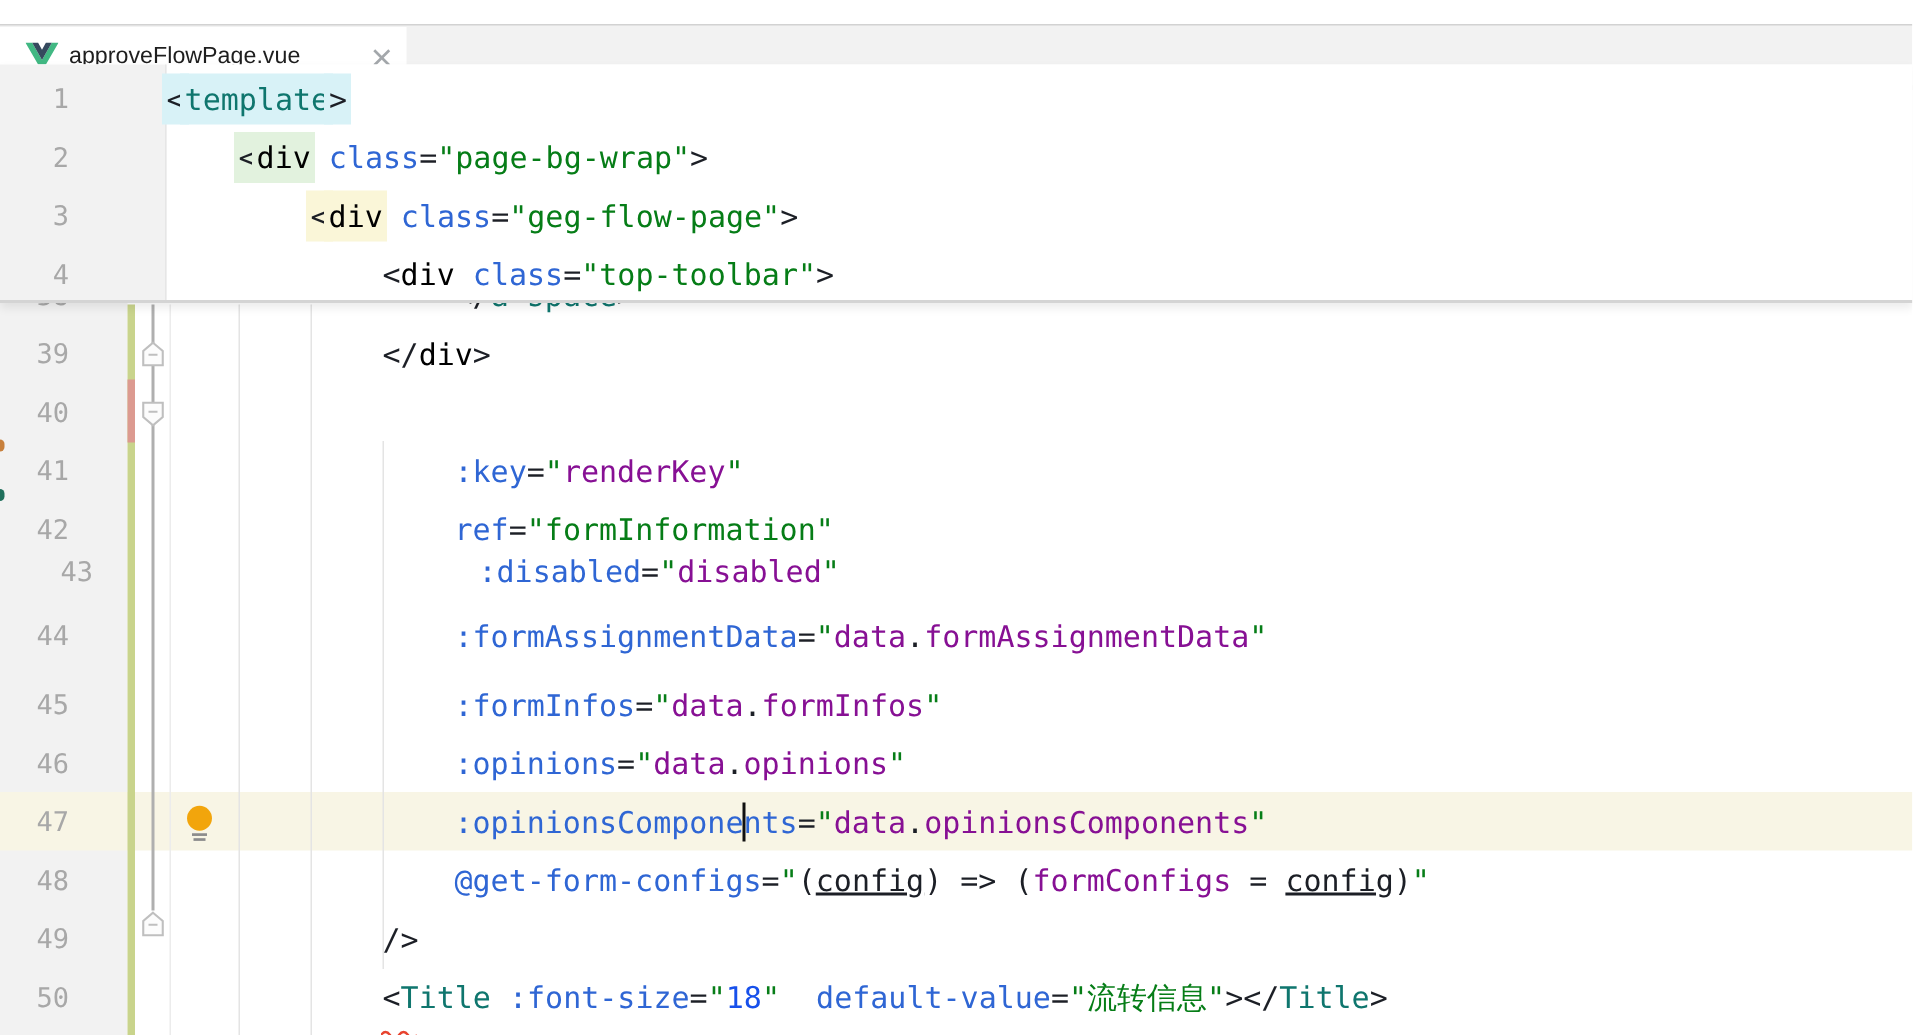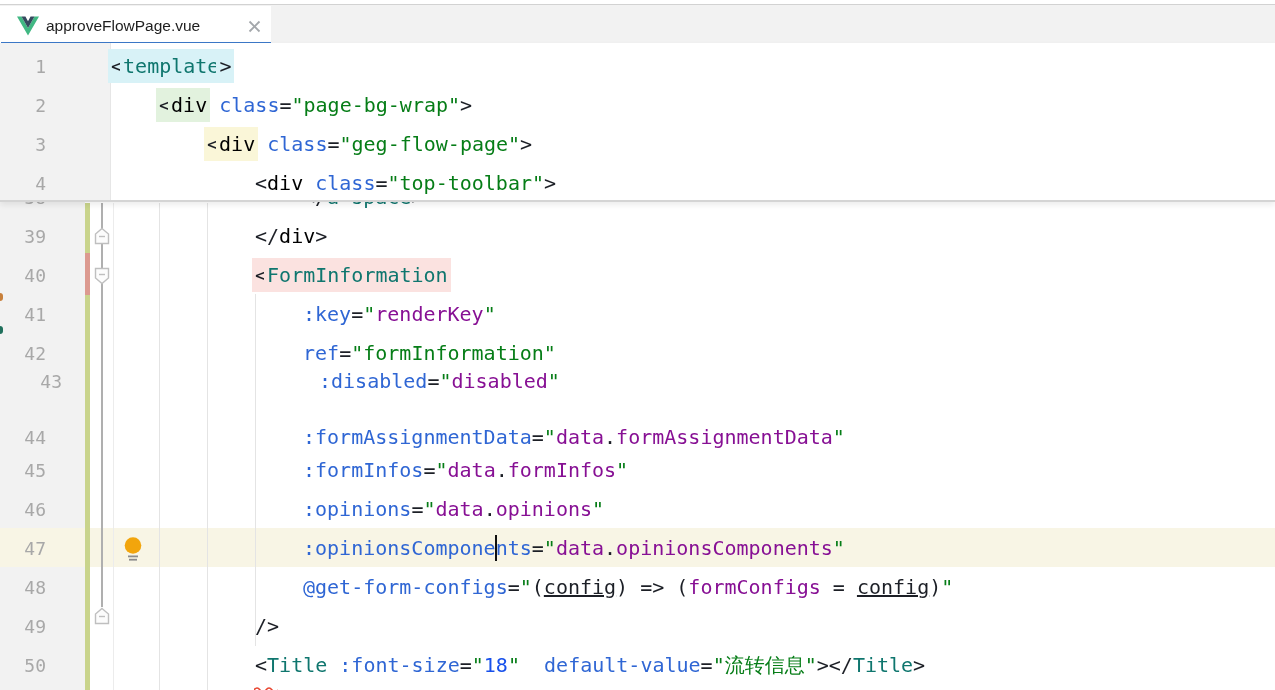--- a/index.html
+++ b/index.html
@@ -1,20 +1,20 @@
 <!DOCTYPE html>
 <html><head>
 <meta charset="utf-8">
 <style>
   html,body{margin:0;padding:0;background:#ffffff;}
   #app{position:relative;width:1275px;height:690px;overflow:hidden;
        font-family:"DejaVu Sans Mono","Liberation Mono",monospace;background:#fff;}
 
   
-  .tabbar{position:absolute;left:0;top:4px;width:1275px;height:43px;background:#F2F2F2;
+  .tabbar{position:absolute;left:0;top:16px;width:1275px;height:43px;background:#F2F2F2;
           border-top:1px solid #D2D2D2;box-sizing:border-box;}
   .tabbar-bottom{position:absolute;left:0;top:40px;width:1275px;height:3px;background:#DBDBDB;}
   .tab{position:absolute;left:0;top:1px;width:271px;height:39px;background:#FFFFFF;cursor:pointer;}
   .tab-underline{position:absolute;left:1px;top:36px;width:270px;height:7px;background:#3C78C8;}
   .tab-label{position:absolute;left:46px;top:0;height:39px;line-height:39px;
              font-family:"Liberation Sans","DejaVu Sans",sans-serif;font-size:15.5px;color:#1E1E1E;}
   .vue-icon{position:absolute;left:17px;top:10px;width:22px;height:20px;}
   .tab-close{position:absolute;left:246px;top:12px;width:17px;height:17px;cursor:pointer;}
 
   
@@ -89,25 +89,25 @@
   <div class="guide" style="left:255px;top:294px;height:352px;"></div>
   <div class="fold-connector"></div>
 
   <div class="left-mark" style="top:293px;background:#C8803C;"></div>
   <div class="left-mark" style="top:326px;background:#20705C;"></div>
 
   <div class="code-clip">
     <div id="main-lines">
         <div class="cl" style="top: -24.5px;"><span class="ln">38</span><span class="code" style="left: 303px;"><span class="tk-pu">&lt;/</span><span class="tk-comp">a-space</span><span class="tk-pu">&gt;</span></span></div>
         <div class="cl" style="top: 14.5px;"><span class="ln">39</span><span class="code" style="left: 255px;"><span class="tk-pu">&lt;/</span><span class="tk-tag">div</span><span class="tk-pu">&gt;</span></span></div>
-        <div class="cl" style="top: 53.5px;"><span class="ln">40</span><span class="code" style="left: 255px;"><span class="tk-pu hl-pink">&lt;</span><span class="tk-comp hl-pink">FormInformation</span></span></div>
+        <div class="cl" style="top: 53.5px;"><span class="ln">40</span></div>
         <div class="cl" style="top: 92.5px;"><span class="ln">41</span><span class="code" style="left: 303px;"><span class="tk-attr">:key</span><span class="tk-pu">=</span><span class="tk-str">"</span><span class="tk-id">renderKey</span><span class="tk-str">"</span></span></div>
         <div class="cl" style="top: 131.5px;"><span class="ln">42</span><span class="code" style="left: 303px;"><span class="tk-attr">ref</span><span class="tk-pu">=</span><span class="tk-str">"formInformation"</span></span></div>
         <div class="cl" style="top: 160px; margin-left: 16px;"><span class="ln">43</span><span class="code" style="left: 303px;"><span class="tk-attr">:disabled</span><span class="tk-pu">=</span><span class="tk-str">"</span><span class="tk-id">disabled</span><span class="tk-str">"</span></span></div>
-        <div class="cl" style="top: 216px;"><span class="ln">44</span><span class="code" style="left: 303px;"><span class="tk-attr">:formAssignmentData</span><span class="tk-pu">=</span><span class="tk-str">"</span><span class="tk-id">data</span><span class="tk-pu">.</span><span class="tk-id">formAssignmentData</span><span class="tk-str">"</span></span></div>
+        <div class="cl" style="top: 203px;"><span class="ln">44</span><span class="code" style="left: 303px;"><span class="tk-attr">:formAssignmentData</span><span class="tk-pu">=</span><span class="tk-str">"</span><span class="tk-id">data</span><span class="tk-pu">.</span><span class="tk-id">formAssignmentData</span><span class="tk-str">"</span></span></div>
         <div class="cl" style="top: 248.5px;"><span class="ln">45</span><span class="code" style="left: 303px;"><span class="tk-attr">:formInfos</span><span class="tk-pu">=</span><span class="tk-str">"</span><span class="tk-id">data</span><span class="tk-pu">.</span><span class="tk-id">formInfos</span><span class="tk-str">"</span></span></div>
         <div class="cl" style="top: 287.5px;"><span class="ln">46</span><span class="code" style="left: 303px;"><span class="tk-attr">:opinions</span><span class="tk-pu">=</span><span class="tk-str">"</span><span class="tk-id">data</span><span class="tk-pu">.</span><span class="tk-id">opinions</span><span class="tk-str">"</span></span></div>
         <div class="cl" style="top: 326.5px;"><span class="ln">47</span><span class="code" style="left: 303px;"><span class="tk-attr">:opinionsComponents</span><span class="tk-pu">=</span><span class="tk-str">"</span><span class="tk-id">data</span><span class="tk-pu">.</span><span class="tk-id">opinionsComponents</span><span class="tk-str">"</span></span></div>
         <div class="cl" style="top: 365.5px;"><span class="ln">48</span><span class="code" style="left: 303px;"><span class="tk-attr">@get-form-configs</span><span class="tk-pu">=</span><span class="tk-str">"</span><span class="tk-pu">(</span><span class="tk-pu u">config</span><span class="tk-pu">) </span><span class="tk-pu">=&gt; </span><span class="tk-pu">(</span><span class="tk-id">formConfigs</span><span class="tk-pu"> = </span><span class="tk-pu u">config</span><span class="tk-pu">)</span><span class="tk-str">"</span></span></div>
         <div class="cl" style="top: 404.5px;"><span class="ln">49</span><span class="code" style="left: 255px;"><span class="tk-pu">/&gt;</span></span></div>
         <div class="cl" style="top: 443.5px;"><span class="ln">50</span><span class="code" style="left: 255px;"><span class="tk-pu">&lt;</span><span class="tk-comp">Title</span><span class="tk-pu"> </span><span class="tk-attr">:font-size</span><span class="tk-pu">=</span><span class="tk-str">"</span><span class="tk-num">18</span><span class="tk-str">"</span><span class="tk-pu">  </span><span class="tk-attr">default-value</span><span class="tk-pu">=</span><span class="tk-str">"流转信息"</span><span class="tk-pu">&gt;</span><span class="tk-pu">&lt;/</span><span class="tk-comp">Title</span><span class="tk-pu">&gt;</span></span></div>
       </div>
   </div>
 
   <div class="fold" style="top:227px;">

